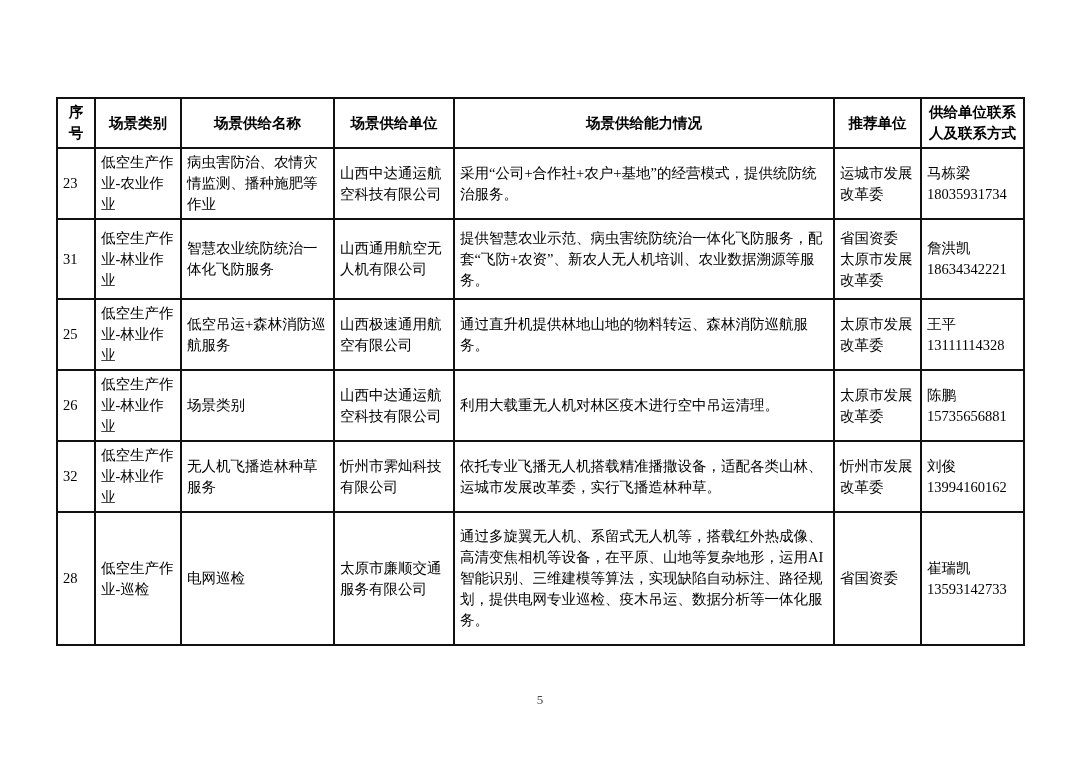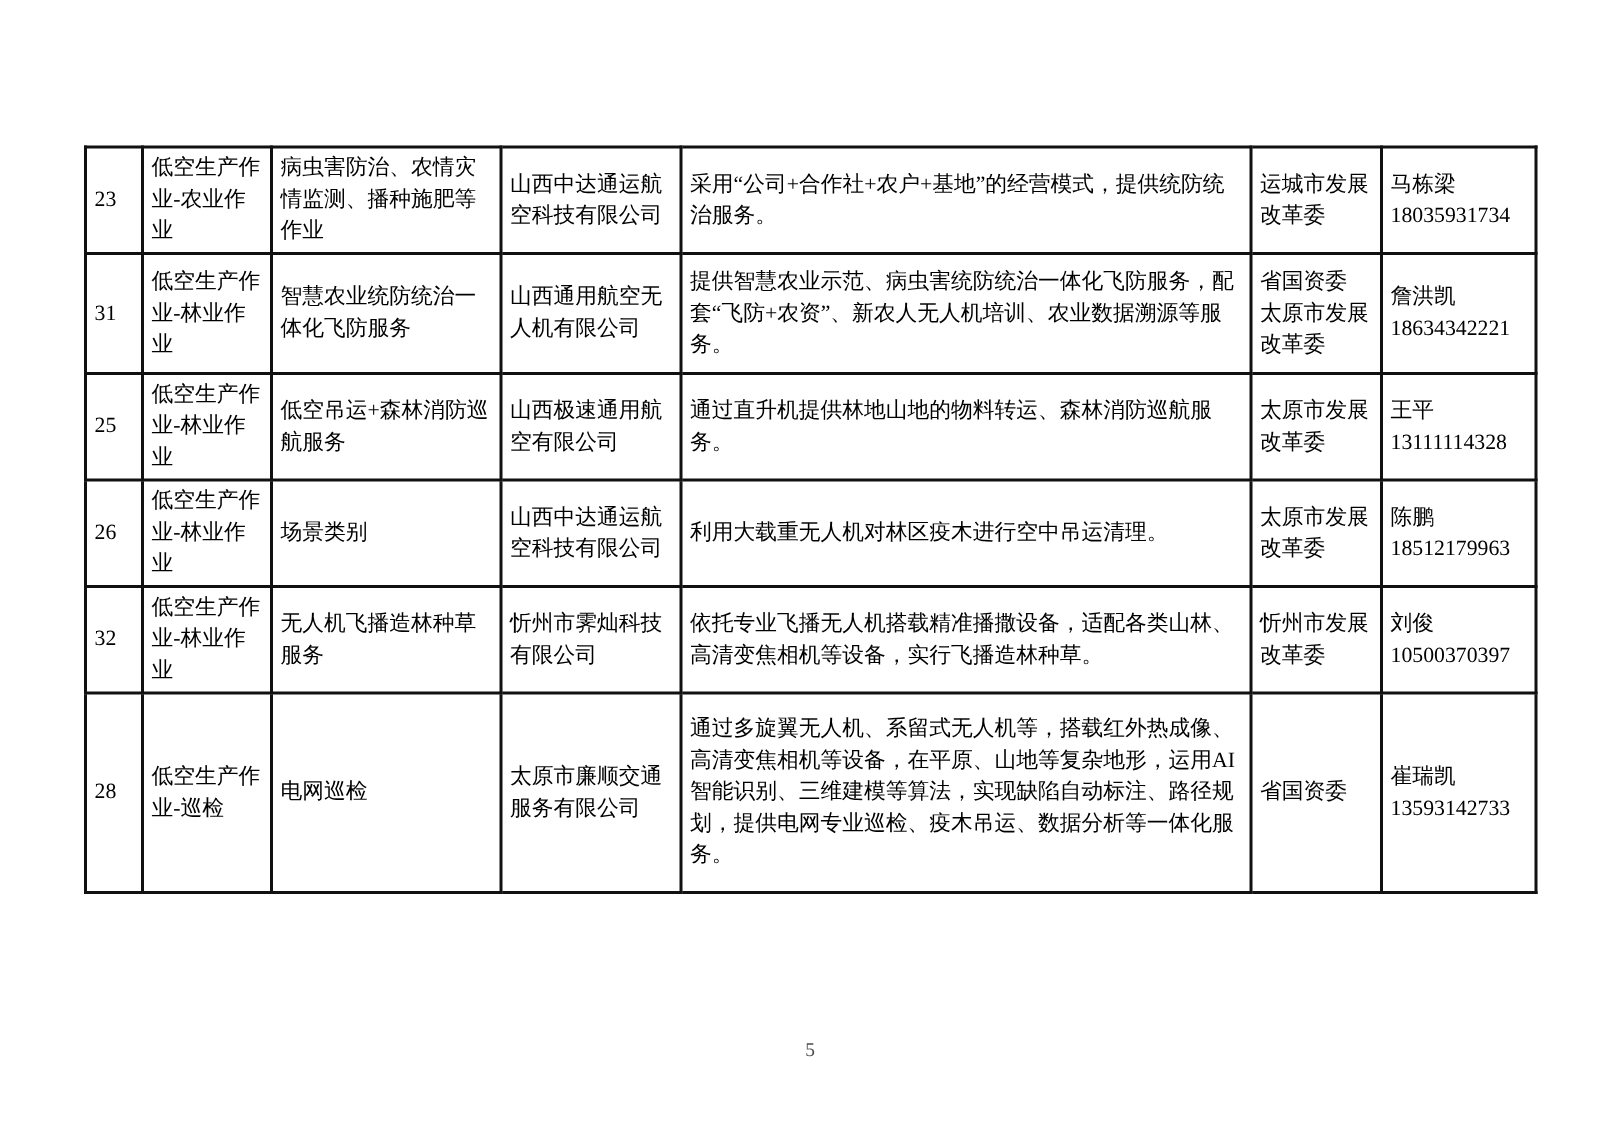--- a/index.html
+++ b/index.html
@@ -66,20 +66,29 @@
     <colgroup>
       <col style="width:38px">
       <col style="width:86px">
       <col style="width:153px">
       <col style="width:120px">
       <col style="width:380px">
       <col style="width:87px">
       <col style="width:103px">
     </colgroup>
     <tbody>
+      <tr class="h-head">
+        <th>序号</th>
+        <th>场景类别</th>
+        <th>场景供给名称</th>
+        <th>场景供给单位</th>
+        <th>场景供给能力情况</th>
+        <th>推荐单位</th>
+        <th>供给单位联系人及联系方式</th>
+      </tr>
 
       <tr class="h-r23">
         <td class="c-center">23</td>
         <td>低空生产作业-农业作业</td>
         <td>病虫害防治、农情灾情监测、播种施肥等作业</td>
         <td>山西中达通运航空科技有限公司</td>
         <td>采用“公司+合作社+农户+基地”的经营模式，提供统防统治服务。</td>
         <td>运城市发展改革委</td>
         <td class="c-center">马栋梁
 18035931734</td>
@@ -109,32 +118,32 @@
       </tr>
 
       <tr class="h-r26">
         <td class="c-center">26</td>
         <td>低空生产作业-林业作业</td>
         <td>场景类别</td>
         <td>山西中达通运航空科技有限公司</td>
         <td>利用大载重无人机对林区疫木进行空中吊运清理。</td>
         <td>太原市发展改革委</td>
         <td class="c-center">陈鹏
-18512179963</td>
+15735656881</td>
       </tr>
 
       <tr class="h-r27">
         <td class="c-center">32</td>
         <td>低空生产作业-林业作业</td>
         <td>无人机飞播造林种草服务</td>
         <td>忻州市霁灿科技有限公司</td>
-        <td>依托专业飞播无人机搭载精准播撒设备，适配各类山林、高清变焦相机等设备，实行飞播造林种草。</td>
+        <td>依托专业飞播无人机搭载精准播撒设备，适配各类山林、运城市发展改革委，实行飞播造林种草。</td>
         <td>忻州市发展改革委</td>
         <td class="c-center">刘俊
-10500370397</td>
+13994160162</td>
       </tr>
 
       <tr class="h-r28">
         <td class="c-center">28</td>
         <td>低空生产作业-巡检</td>
         <td>电网巡检</td>
         <td>太原市廉顺交通服务有限公司</td>
         <td>通过多旋翼无人机、系留式无人机等，搭载红外热成像、高清变焦相机等设备，在平原、山地等复杂地形，运用AI智能识别、三维建模等算法，实现缺陷自动标注、路径规划，提供电网专业巡检、疫木吊运、数据分析等一体化服务。</td>
         <td>省国资委</td>
         <td class="c-center">崔瑞凯

